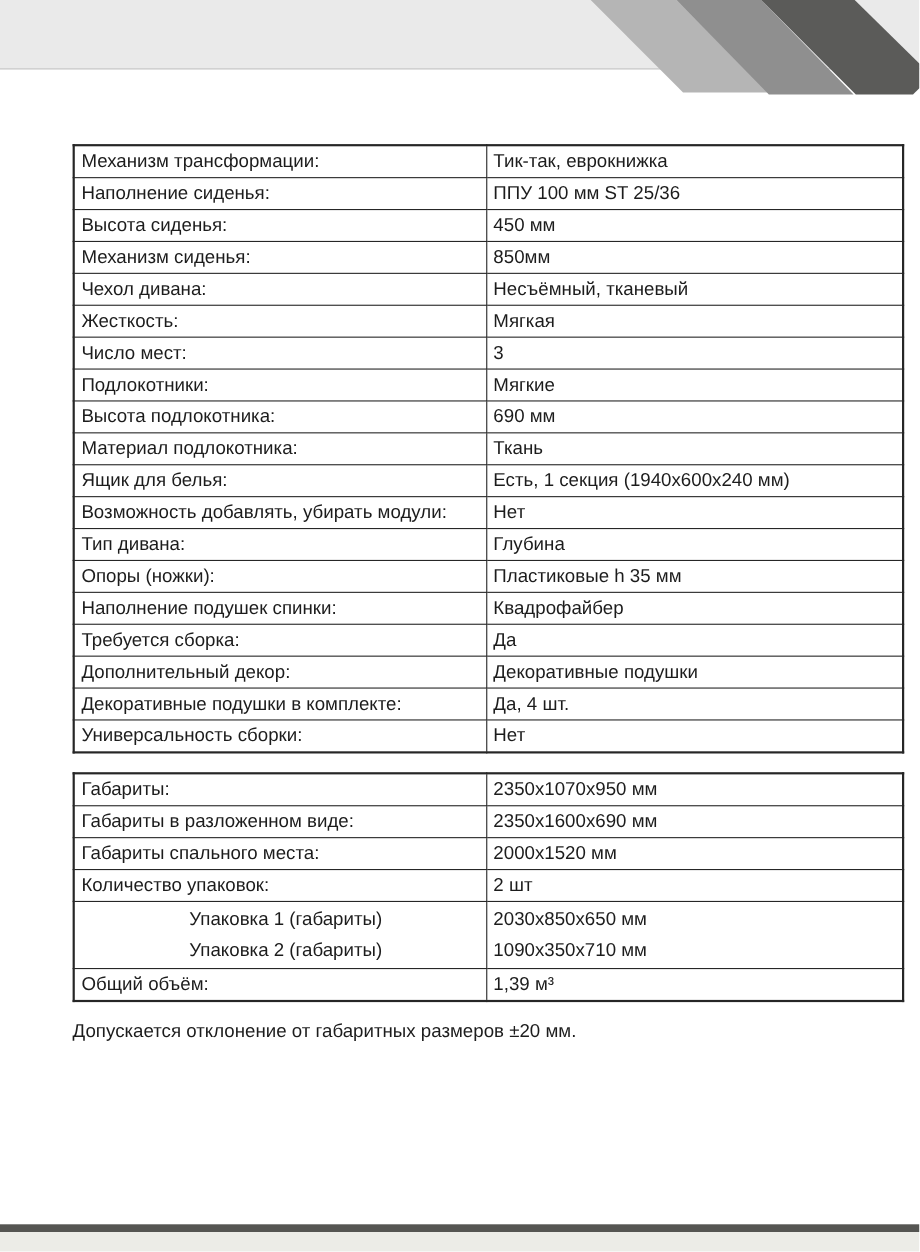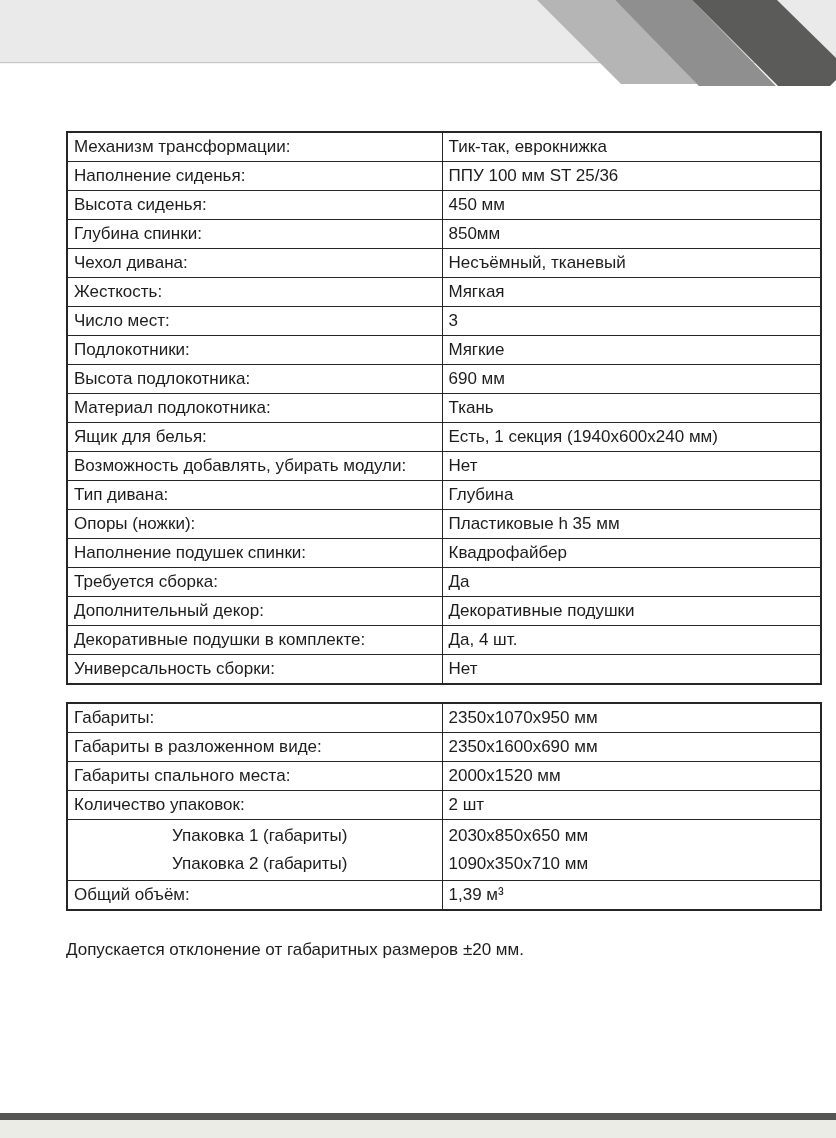--- a/index.html
+++ b/index.html
@@ -40,21 +40,21 @@
     word-wrap: break-word;
   }
   table.spec { border: 2px solid #262626; }
   table.spec td.label-cell { width: 375px; }
   table.spec td.value-cell { width: 379px; }
   table.spec td .cell-line { display: block; }
   table.spec td.multiline { line-height: 28px; padding-top: 2px; padding-bottom: 2px; }
   table.spec td.indented { padding-left: 18px; text-align: center; }
   #dimensions-table { margin-top: 17px; }
   .note {
-    margin-top: 28px;
+    margin-top: 16px;
     font-size: 17px;
     line-height: 21px;
     color: #1c1c1c;
   }
   .footer-bar {
     position: absolute;
     left: 0;
     top: 1113px;
     width: 836px;
     height: 7px;
@@ -90,21 +90,21 @@
           </tr>
           <tr>
             <td class="label-cell">Наполнение сиденья:</td>
             <td class="value-cell">ППУ 100 мм ST 25/36</td>
           </tr>
           <tr>
             <td class="label-cell">Высота сиденья:</td>
             <td class="value-cell">450 мм</td>
           </tr>
           <tr>
-            <td class="label-cell">Глубина спинки:</td>
+            <td class="label-cell">Механизм сиденья:</td>
             <td class="value-cell">850мм</td>
           </tr>
           <tr>
             <td class="label-cell">Чехол дивана:</td>
             <td class="value-cell">Несъёмный, тканевый</td>
           </tr>
           <tr>
             <td class="label-cell">Жесткость:</td>
             <td class="value-cell">Мягкая</td>
           </tr>

